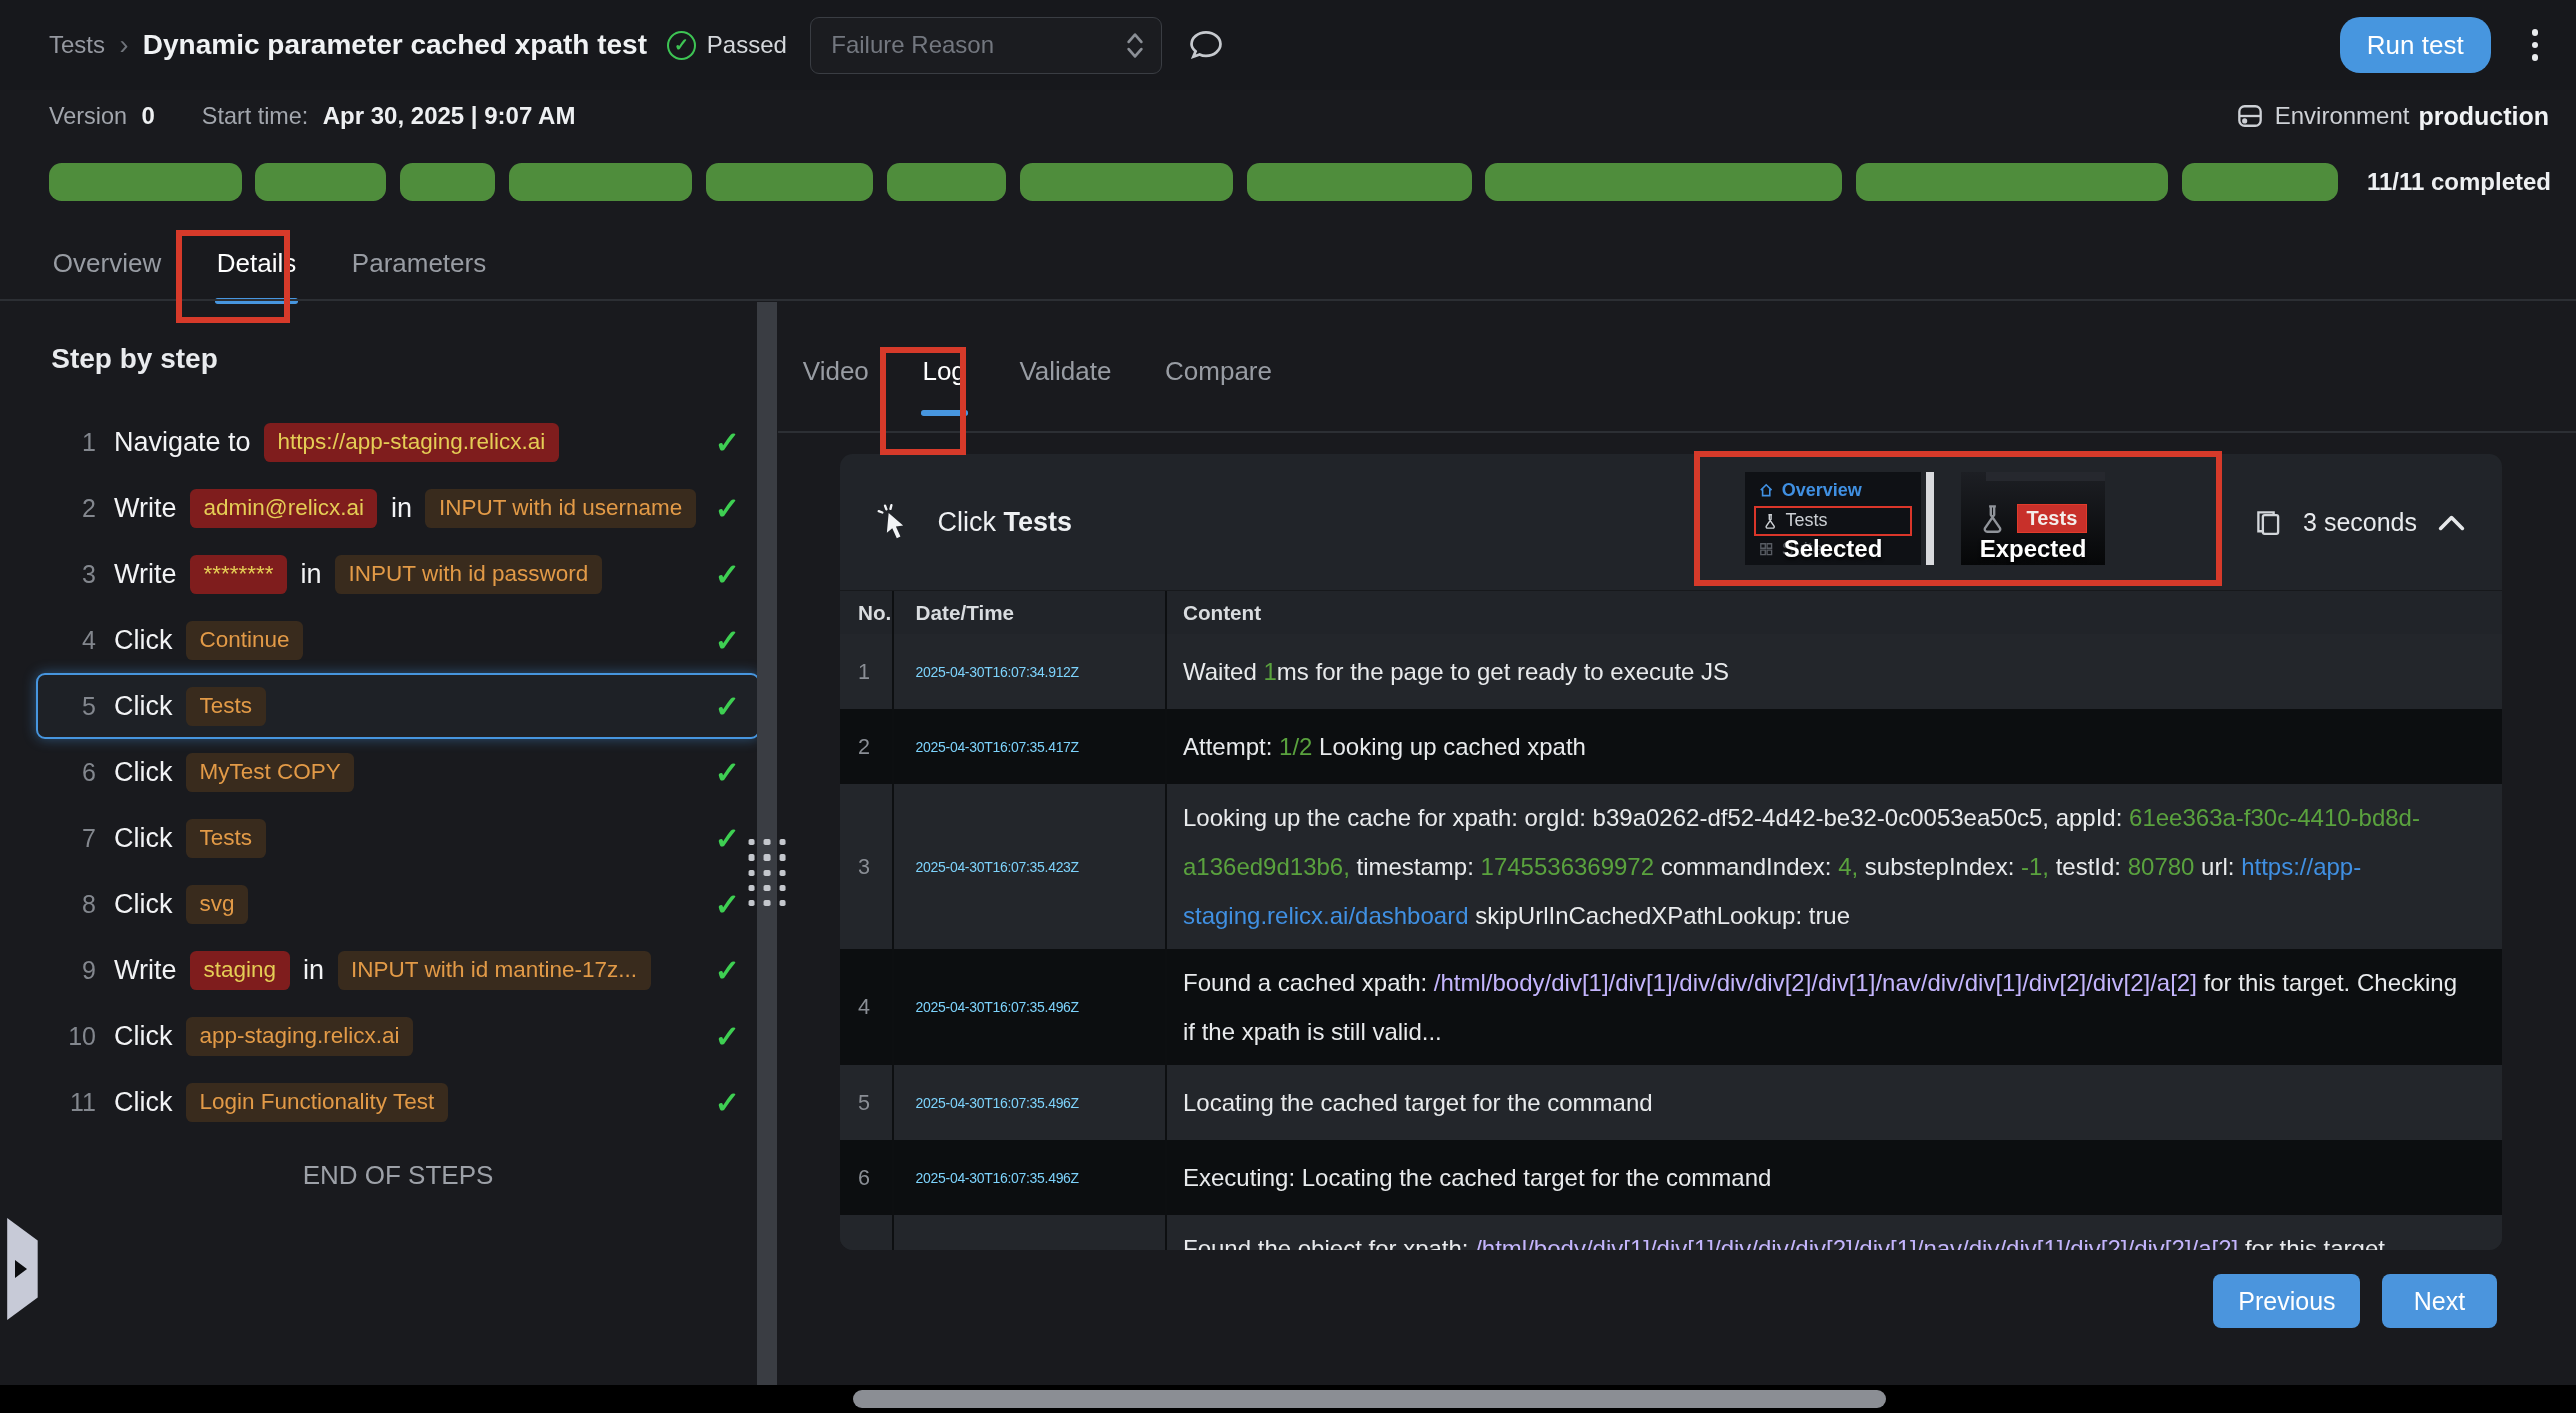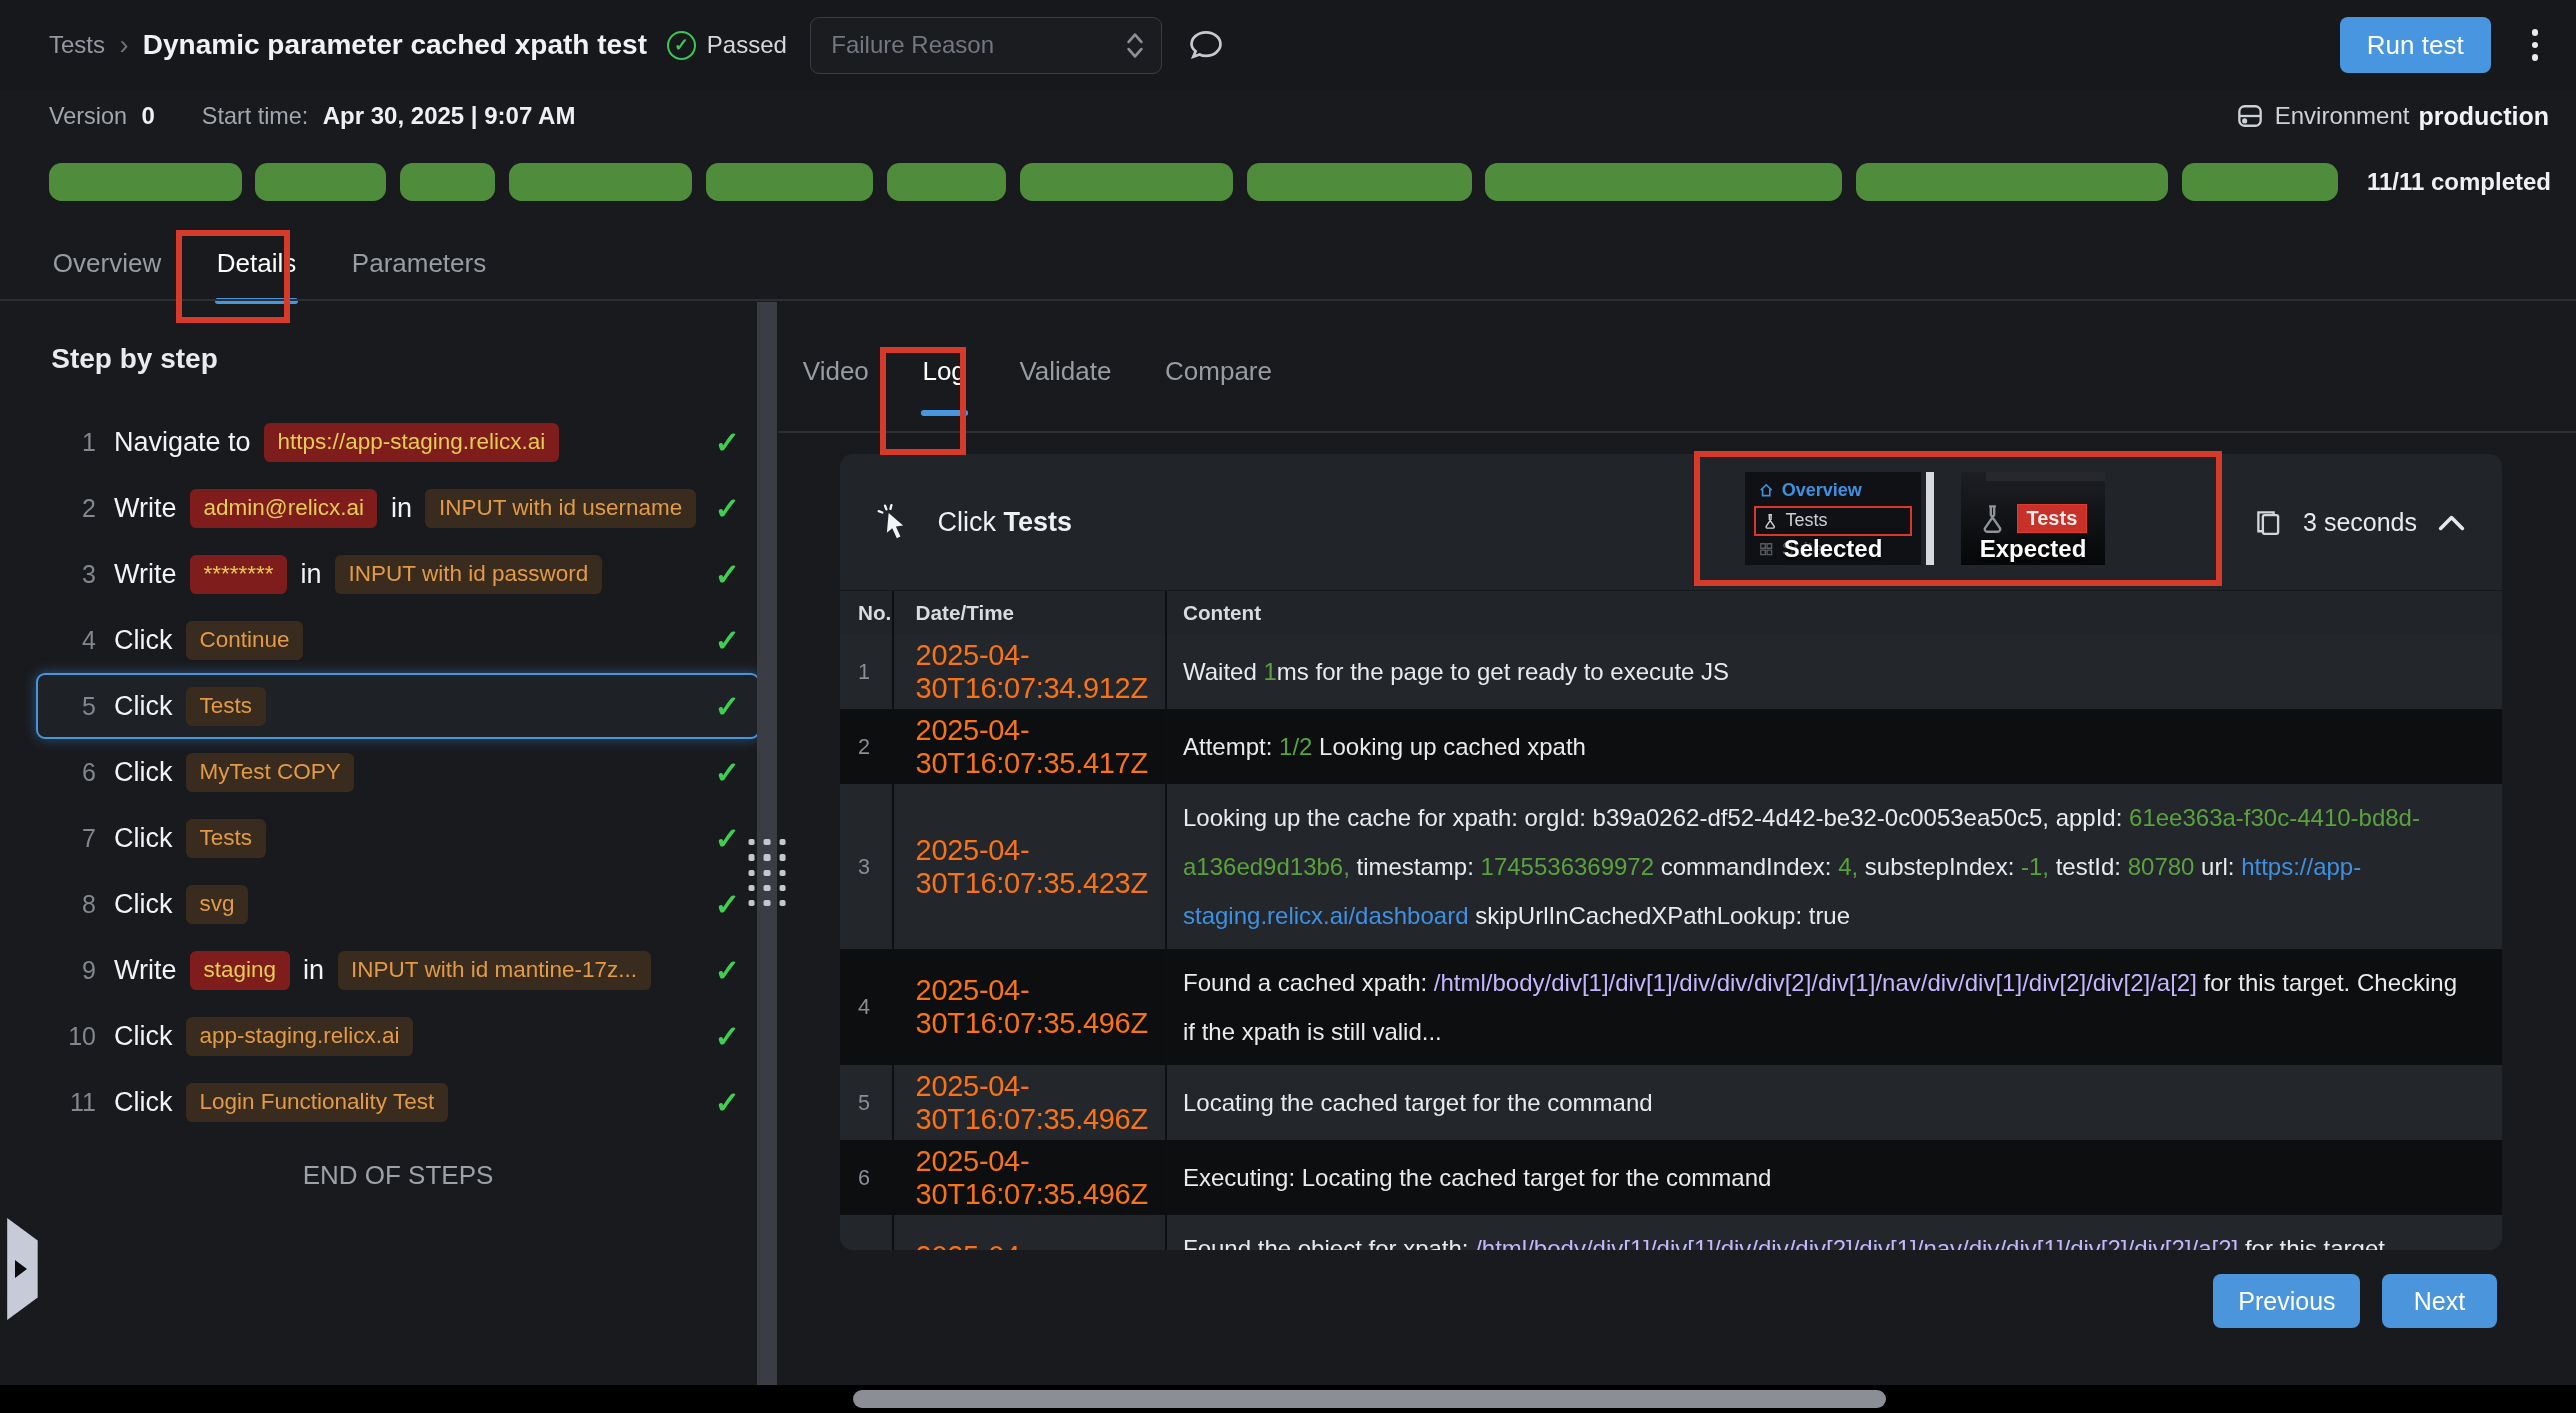--- a/index.html
+++ b/index.html
@@ -19,21 +19,21 @@
   .passed-icon { width:29px; height:29px; border:2.7px solid #3ec454; border-radius:50%;
     color:#3ec454; font-size:18px; font-weight:bold; display:flex; align-items:center;
     justify-content:center; margin-left:20px; }
   .passed-label { font-size:24px; color:#d5d8dc; margin-left:10.8px; }
   .failure-select { margin-left:23.4px; width:352px; height:57px; border:1.8px solid #3a3d43;
     border-radius:9px; display:flex; align-items:center; justify-content:space-between;
     padding:0 16px 0 20px; color:#73777f; font-size:24px; background:#1b1c20; }
   .comment-btn { margin-left:25px; }
   .topbar-right { margin-left:auto; display:flex; align-items:center; gap:30.5px; }
   .run-btn { background:#4796df; color:#fff; font-size:26px; height:56px; padding:0 27px;
-    border-radius:8px; display:flex; align-items:center; justify-content:center; }
+    border-radius:20px; display:flex; align-items:center; justify-content:center; }
   .kebab { display:flex; flex-direction:column; gap:6.3px; padding:5.4px 10.8px; }
   .kebab i { width:6.3px; height:6.3px; border-radius:50%; background:#e8eaed; }
 
   
   .meta-row { position:absolute; left:0; top:90px; right:0; height:52px;
     display:flex; align-items:center; padding:0 27px 0 49px; }
   .meta-label { font-size:23.4px; color:#a2a6ad; }
   .meta-value { font-size:24px; font-weight:bold; color:#eef0f2; margin-left:14.4px; }
   .start-group { margin-left:47px; display:flex; align-items:center; }
   .env-group { margin-left:auto; display:flex; align-items:center; gap:9px; }
@@ -114,21 +114,21 @@
   .log-head { display:flex; height:43px; align-items:stretch;
     font-size:20.7px; font-weight:bold; color:#d9dcdf; }
   .cell { display:flex; align-items:center; }
   .cell.no { width:54px; padding-left:18px; flex:none; border-right:2.7px solid #0d0f11; }
   .cell.time { width:273px; padding-left:21.6px; flex:none; border-right:2.7px solid #0d0f11; }
   .cell.content { flex:1; padding:9px 27px 9px 16px; }
   .log-row { display:flex; align-items:stretch; min-height:75px; }
   .log-row:nth-child(odd) { background:#23262b; }
   .log-row:nth-child(even) { background:#0c0e10; }
   .log-row .cell.no { font-size:21.6px; color:#8a8e95; }
-  .log-row .cell.time { font-size:29px; color:#f97316; letter-spacing:-0.3px; }
+  .log-row .cell.time { font-size:14px; color:#7dd3fc; letter-spacing:-0.3px; }
   .log-row .cell.content { font-size:24px; color:#e8eaec; line-height:49px; display:block;
     align-self:center; word-break:break-word; }
   .c-green { color:#5aa23e; }
   .c-blue { color:#4090e2; }
   .c-orange { color:#c4b5fd; }
 
   
   .pagination { position:absolute; top:1274px; right:79px; display:flex; gap:21.6px;padding-left:40px; }
   .page-btn { background:#4b95dd; color:#fff; font-size:25px; height:54px; border-radius:8px;
     display:flex; align-items:center; justify-content:center; }

